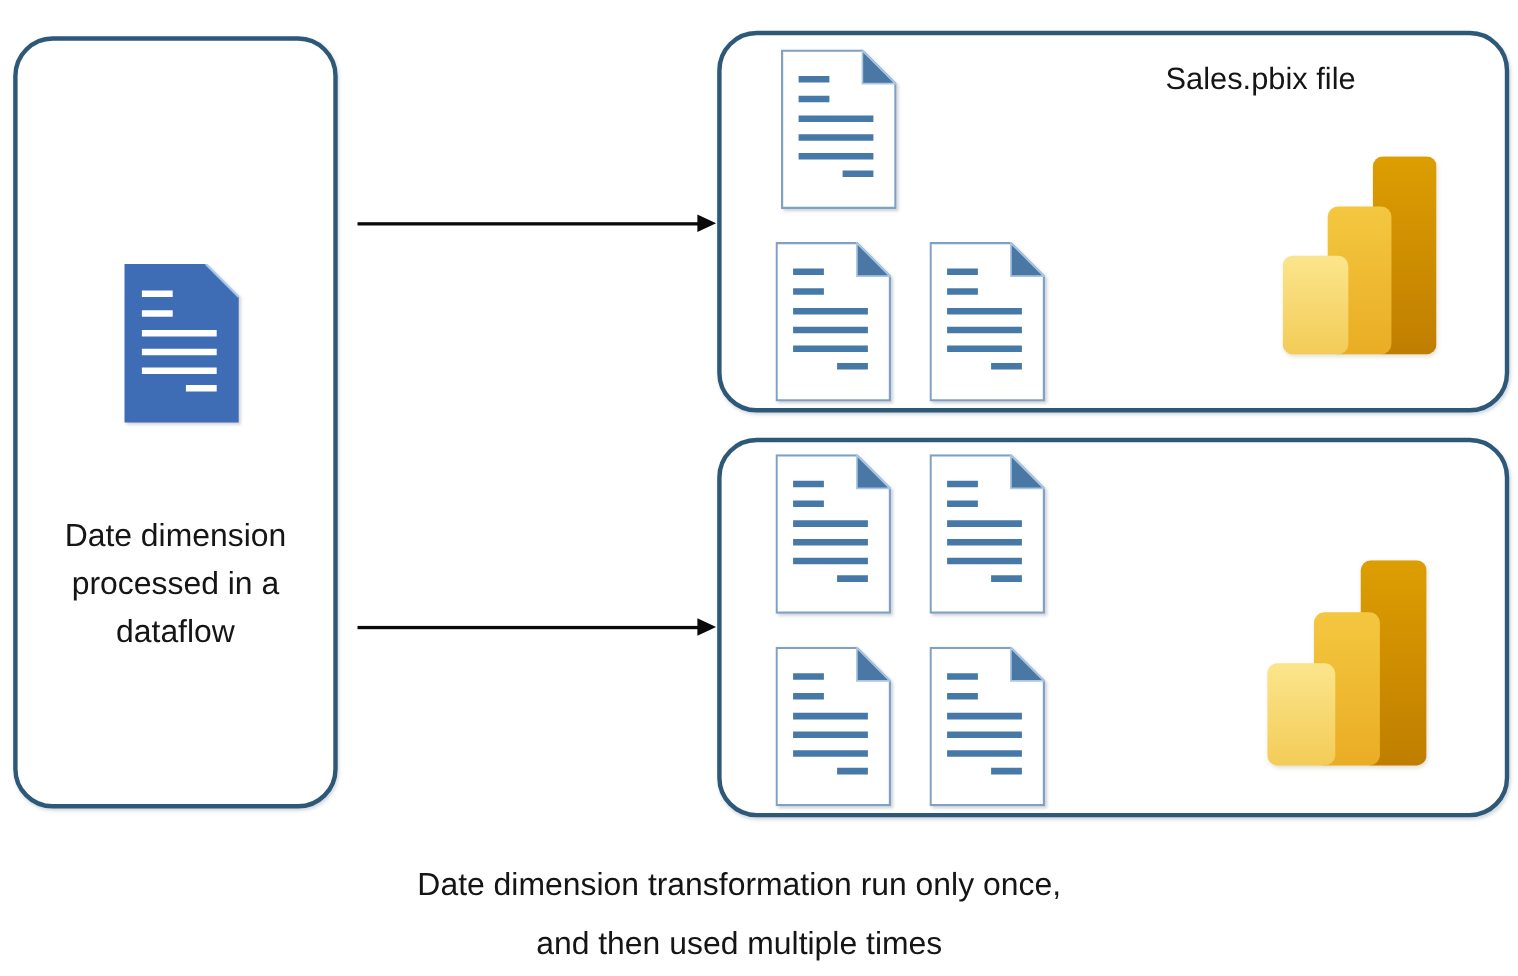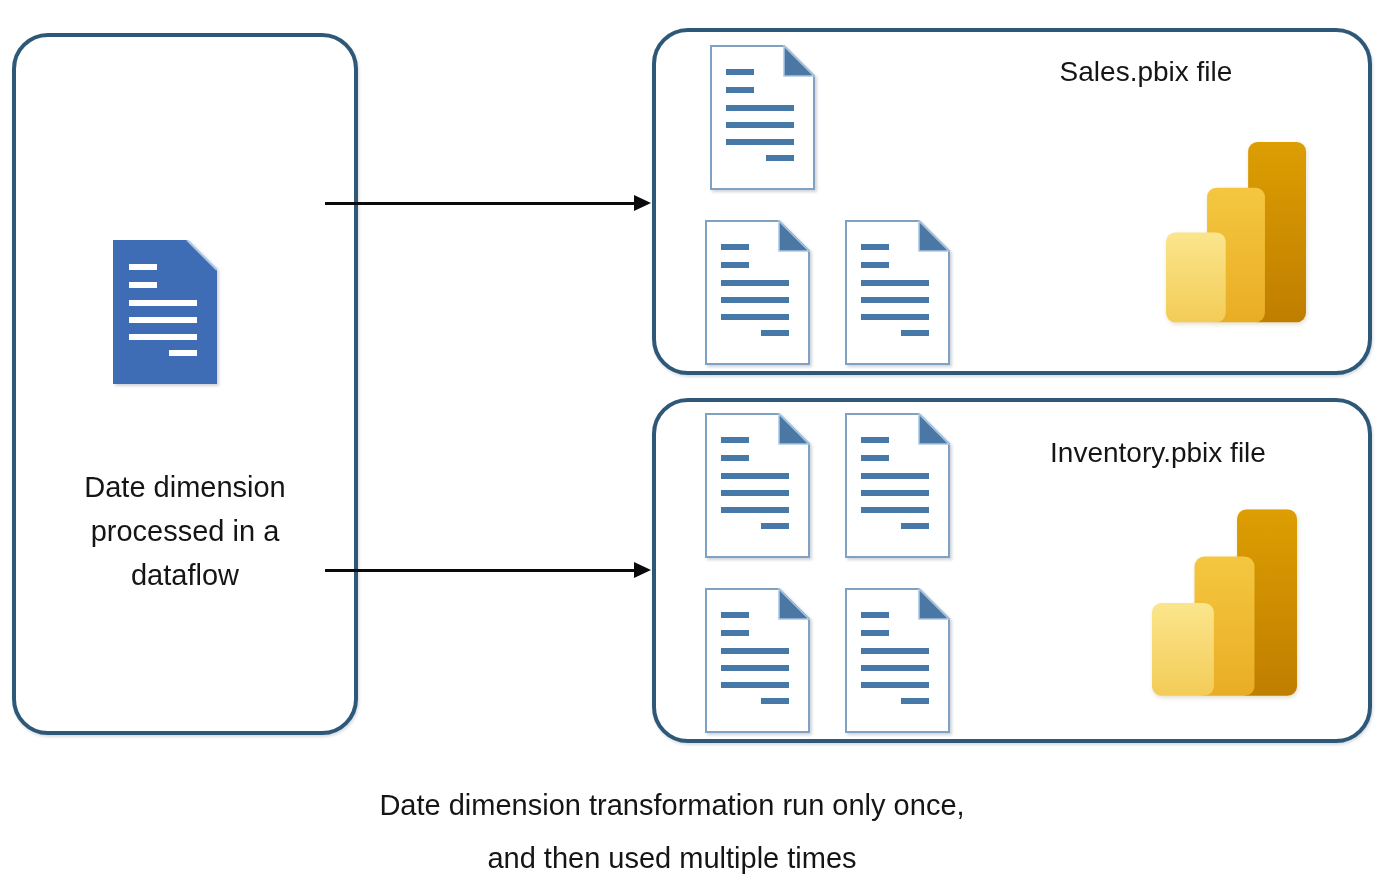--- a/index.html
+++ b/index.html
@@ -14,21 +14,21 @@
     overflow: hidden;
   }
 
   .box {
     position: absolute;
     border: 4px solid #2E5878;
     border-radius: 36px;
     background: #ffffff;
     box-shadow: 1px 2px 3px rgba(90,110,130,0.25);
   }
-  .left-box   { left: 12px;  top: 33px;  width: 346px; height: 702px; }
+  .left-box   { left: 12px;  top: 33px;  width: 295px; height: 702px; }
   .sales-box  { left: 652px; top: 28px;  width: 720px; height: 347px; }
   .inv-box    { left: 652px; top: 398px; width: 720px; height: 345px; }
 
   .doc {
     position: absolute;
     width: 105px;
     height: 145px;
     filter: drop-shadow(2px 2px 1.5px rgba(120,130,145,0.35));
   }
 
@@ -194,21 +194,20 @@
       </svg>
     <svg class="doc inv-doc-2">
         <use href="#doc-white"></use>
       </svg>
     <svg class="doc inv-doc-3">
         <use href="#doc-white"></use>
       </svg>
     <svg class="doc inv-doc-4">
         <use href="#doc-white"></use>
       </svg>
-    <div class="box-title inv-title">Inventory.pbix file</div>
     <svg class="pbi-logo inv-logo" viewBox="0 0 150 195">
         <use href="#pbi"></use>
       </svg>
   </div>
 
   <div class="caption">Date dimension transformation run only once, and then used multiple times</div>
 
 </div>
 
 </body></html>

